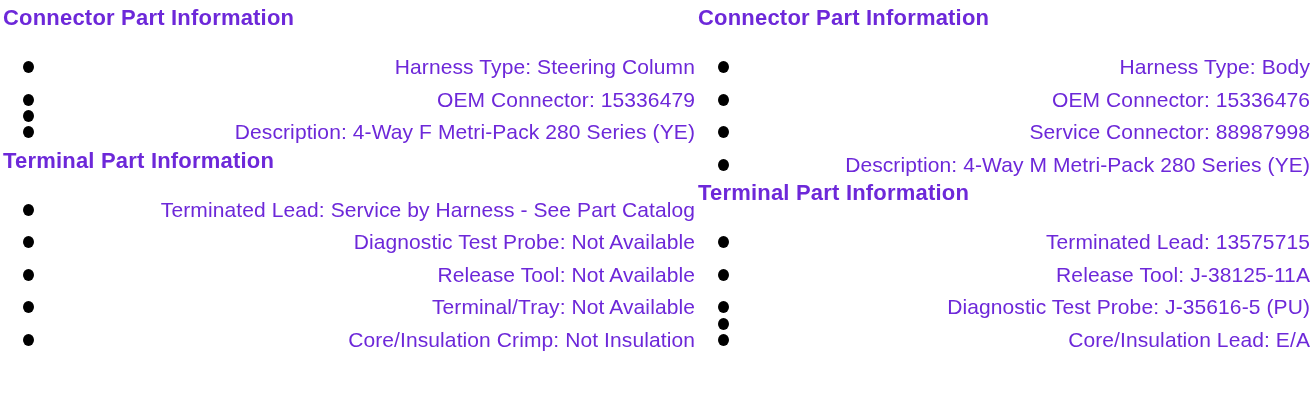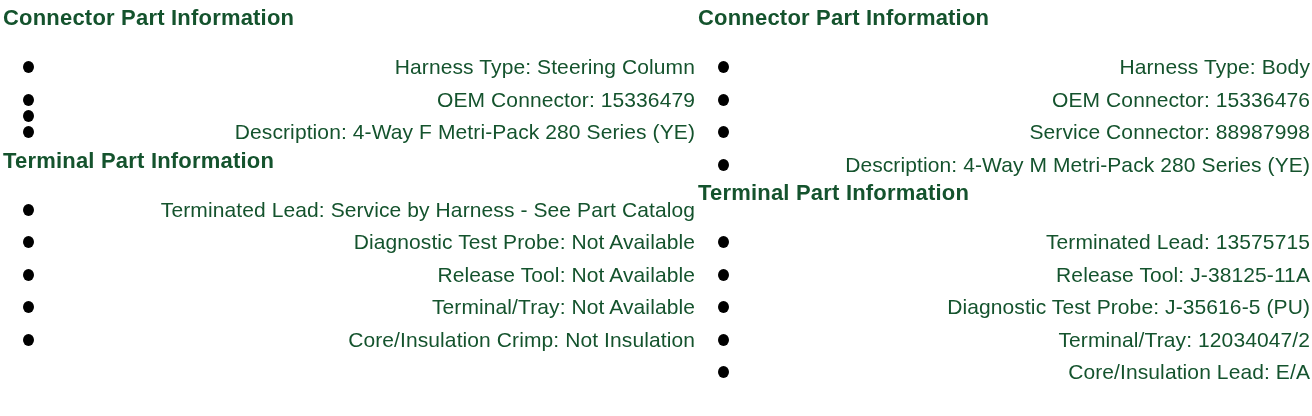--- a/index.html
+++ b/index.html
@@ -5,21 +5,21 @@
   html, body {
     margin: 0;
     padding: 0;
     background: #ffffff;
   }
   .page {
     position: relative;
     width: 1312px;
     height: 416px;
     background: #ffffff;
-    color: #14532d;
+    color: #6d28d9;
     font-family: "Liberation Sans", sans-serif;
     overflow: hidden;
   }
   .col {
     position: absolute;
     top: 0;
     padding-top: 6px;
     box-sizing: border-box;
   }
   .col-left  { left: 3px;   width: 692px; }
@@ -145,21 +145,20 @@
       <li class="item">
         <span class="bullet"></span>
         <span class="item-text">Release Tool: J-38125-11A</span>
       </li>
       <li class="item">
         <span class="bullet"></span>
         <span class="item-text">Diagnostic Test Probe: J-35616-5 (PU)</span>
       </li>
       <li class="item">
         <span class="bullet"></span>
-        <span class="item-text">Terminal/Tray: 12034047/2</span>
       </li>
       <li class="item">
         <span class="bullet"></span>
         <span class="item-text">Core/Insulation Lead: E/A</span>
       </li>
     </ul>
   </div>
 
 </div>
 

